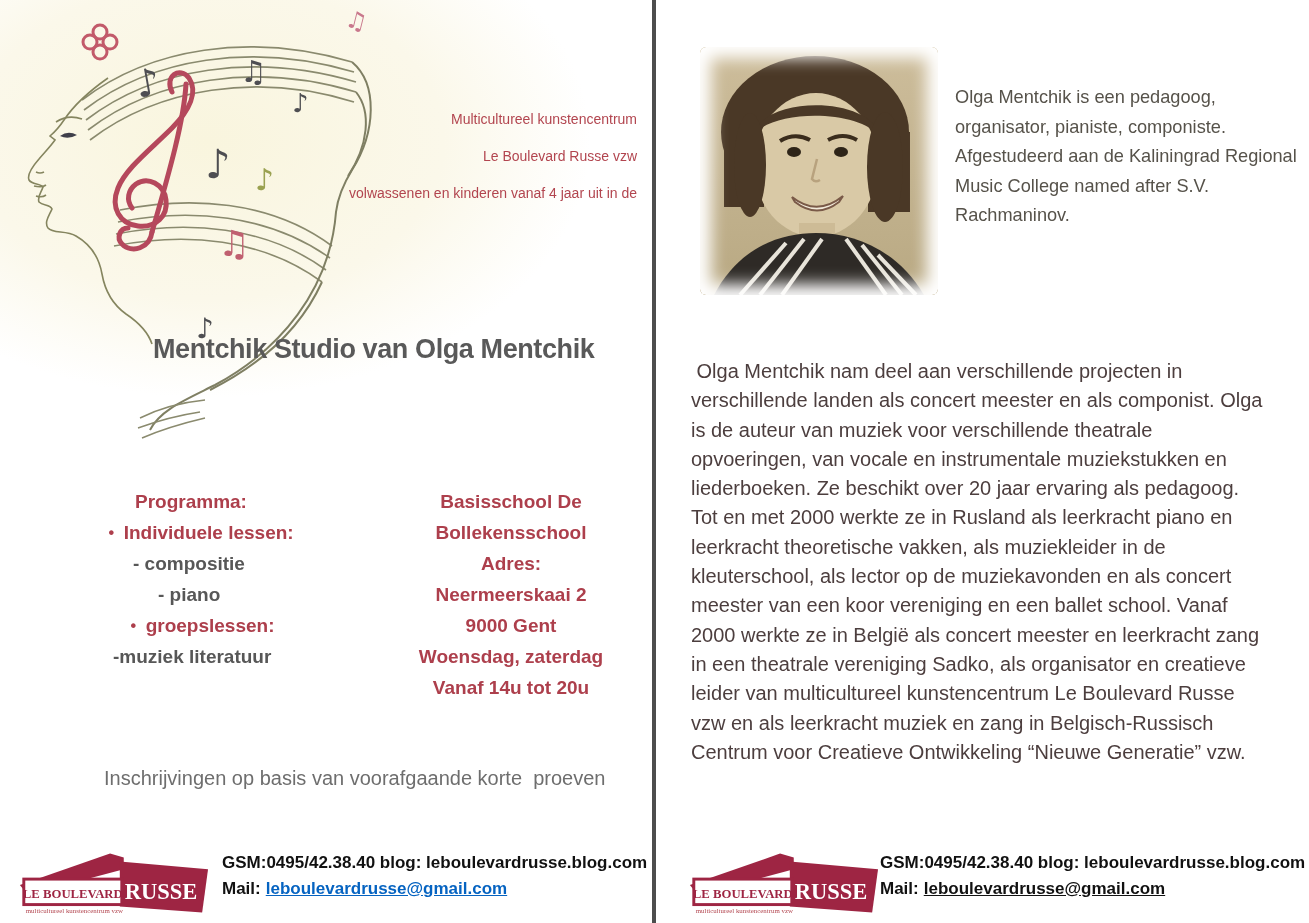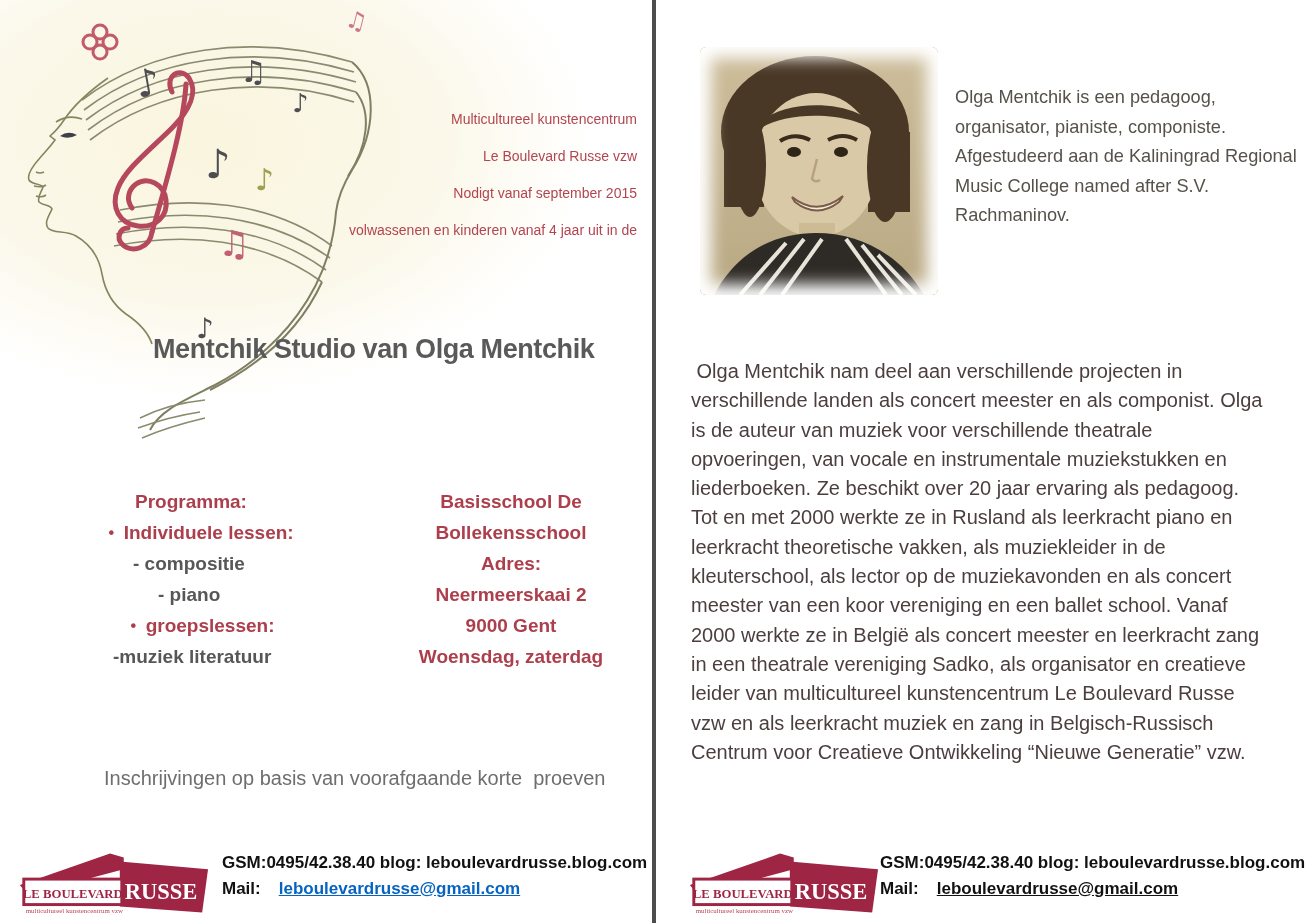--- a/index.html
+++ b/index.html
@@ -32,21 +32,21 @@
   .bullet{display:inline-block;margin-right:9px;transform:scale(0.85);}
   .adres{position:absolute;left:370px;top:486px;width:282px;text-align:center;
     color:#AD3F4C;font-weight:700;font-size:19px;line-height:31px;}
   .note-line{position:absolute;left:104px;top:767px;width:520px;color:#6e6e6e;
     font-size:20px;white-space:pre-wrap;}
 
   
   .footer-logo{position:absolute;width:196px;height:66px;}
   .logo text{font-family:"Liberation Serif",serif;}
   .contact{position:absolute;font-weight:700;font-size:17px;line-height:26px;color:#111;}
-  .contact a{font-weight:700;text-decoration:underline;margin-left:18px;cursor:pointer;}
+  .contact a{font-weight:700;text-decoration:underline;margin-left:5px;cursor:pointer;}
   .email-blue{color:#0563C1;}
   .email-black{color:#111;}
 
   
   .photo-wrap{position:absolute;left:44px;top:47px;width:238px;height:248px;border-radius:6px;overflow:hidden;}
   .photo-wrap::after{content:"";position:absolute;inset:0;border-radius:6px;
     box-shadow:inset 0 0 16px 11px #ffffff;pointer-events:none;}
   .intro-text{position:absolute;left:299px;top:83px;width:350px;color:#56524A;
     font-size:18.2px;line-height:29.5px;white-space:pre-wrap;}
   .body-text{position:absolute;left:35px;top:357px;width:578px;color:#4C3E3E;
@@ -122,21 +122,20 @@
         <text x="255" y="190" font-size="30" fill="#9AA150">♪</text>
         <text x="218" y="256" font-size="36" fill="#C06070">♫</text>
         <text x="344" y="26" font-size="24" fill="#C9788C" transform="rotate(14 344 26)">♫</text>
         <text x="196" y="338" font-size="28" fill="#4E4E52">♪</text>
       </g>
     </svg>
 
     <div class="invite">
       <div>Multicultureel kunstencentrum</div>
       <div>Le Boulevard Russe vzw</div>
-      <div>Nodigt vanaf september 2015</div>
       <div>volwassenen en kinderen vanaf 4 jaar uit in de</div>
     </div>
 
     <div class="flyer-title">Mentchik Studio van Olga Mentchik</div>
 
     <div class="programma">
       <div class="prog-row red p-head">Programma:</div>
       <div class="prog-row red p-b1">
         <span class="bullet">•</span><span>Individuele lessen:</span>
       </div>
@@ -147,20 +146,21 @@
       </div>
       <div class="prog-row grayitem p-muz">-muziek literatuur</div>
     </div>
 
     <div class="adres">
       <div>Basisschool De Bollekensschool</div>
       <div>Adres:</div>
       <div>Neermeerskaai 2</div>
       <div>9000 Gent</div>
       <div>Woensdag, zaterdag</div>
+      <div>Vanaf 14u tot 20u</div>
     </div>
 
     <div class="note-line">Inschrijvingen op basis van voorafgaande korte  proeven</div>
 
     <svg class="footer-logo logo" style="left:14px;top:851px;" viewBox="0 0 200 66">
       <path d="M6,34 L98,2 L112,6 L112,18 L14,44 Z" fill="#9E2543"></path>
       <polygon points="108,10 198,18 192,62 108,56" fill="#9E2543"></polygon>
       <rect x="10" y="28" width="100" height="26" fill="#ffffff" stroke="#9E2543" stroke-width="3"></rect>
       <text x="60" y="47" text-anchor="middle" font-size="13" font-weight="bold" fill="#9E2543">LE BOULEVARD</text>
       <text x="150" y="48" text-anchor="middle" font-size="23" font-weight="bold" fill="#ffffff">RUSSE</text>

